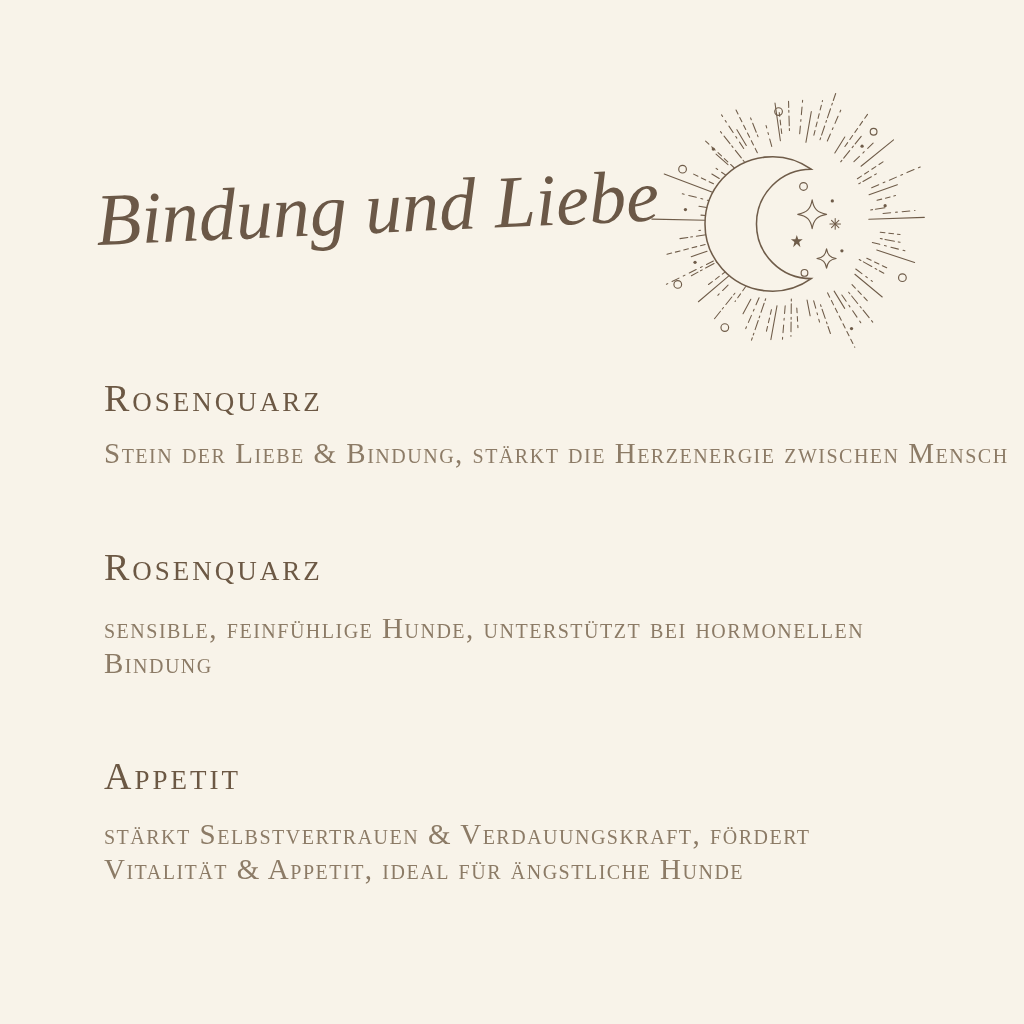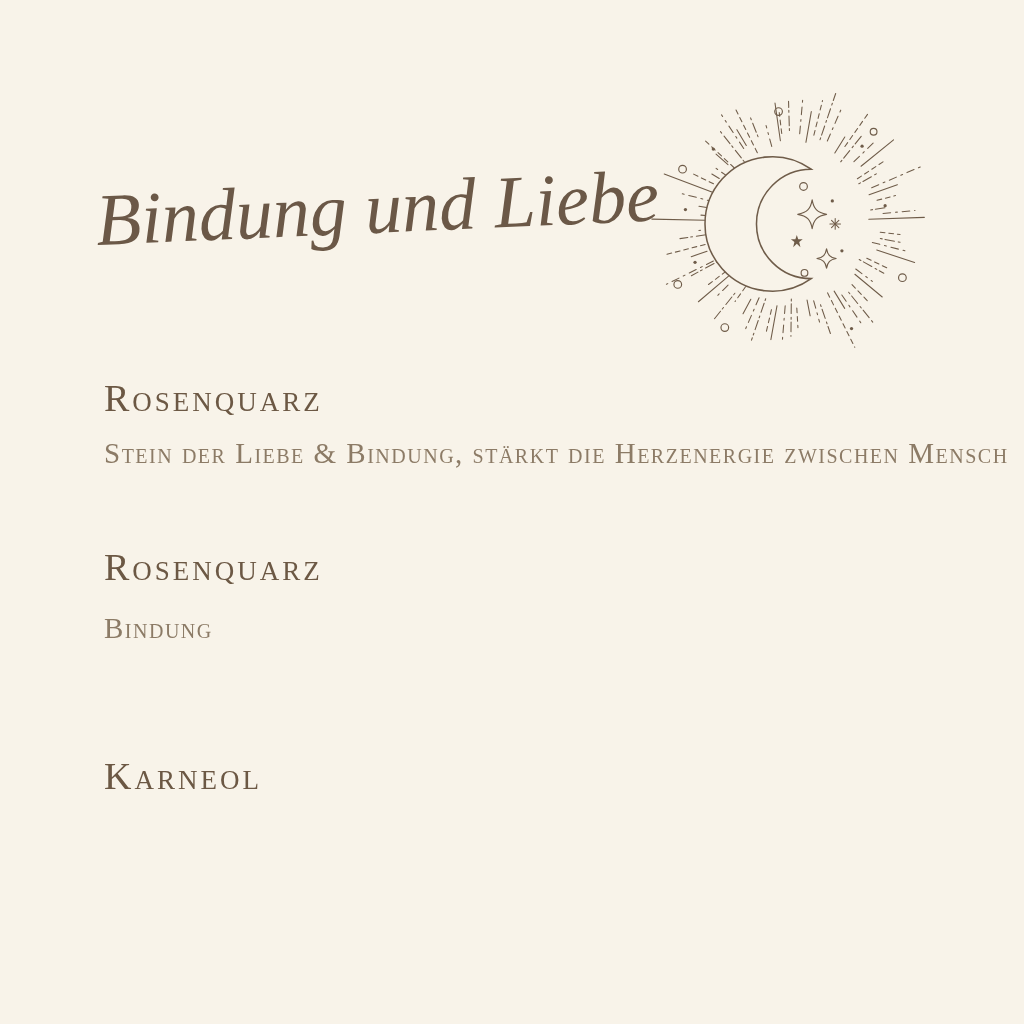--- a/index.html
+++ b/index.html
@@ -167,18 +167,23 @@
     </g>
   </svg>
 
   <h2 class="sec-heading h-1">Rosenquarz</h2>
   <p class="sec-body p-1">
     <span class="ln">Stein der Liebe &amp; Bindung, stärkt die Herzenergie zwischen Mensch</span>
   </p>
 
   <h2 class="sec-heading h-2">Rosenquarz</h2>
   <p class="sec-body p-2">
+    <span class="ln">sensible, feinfühlige Hunde, unterstützt bei hormonellen</span>
     <span class="ln">Bindung</span>
   </p>
 
-  <h2 class="sec-heading h-3">Karneol</h2>
+  <h2 class="sec-heading h-3">Appetit</h2>
+  <p class="sec-body p-3">
+    <span class="ln">stärkt Selbstvertrauen &amp; Verdauungskraft, fördert</span>
+    <span class="ln">Vitalität &amp; Appetit, ideal für ängstliche Hunde</span>
+  </p>
 
 </div>
 
 </body></html>

